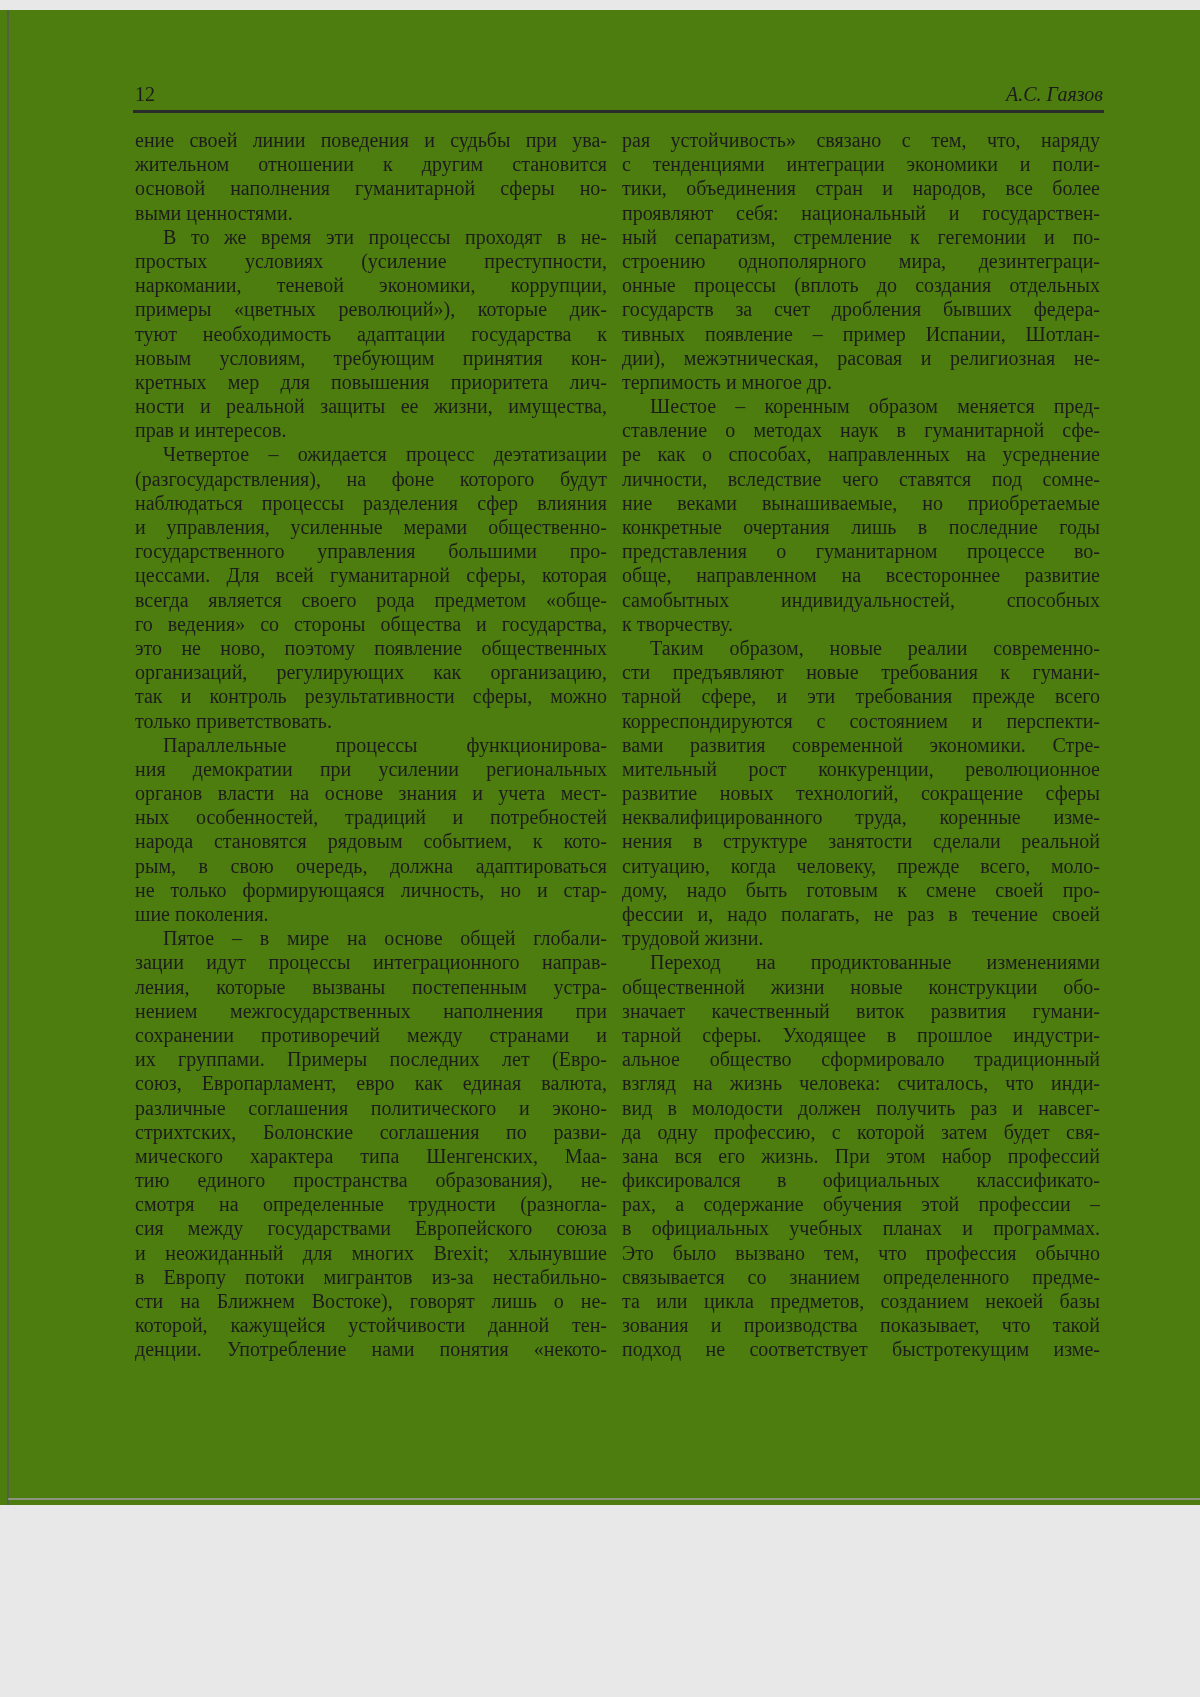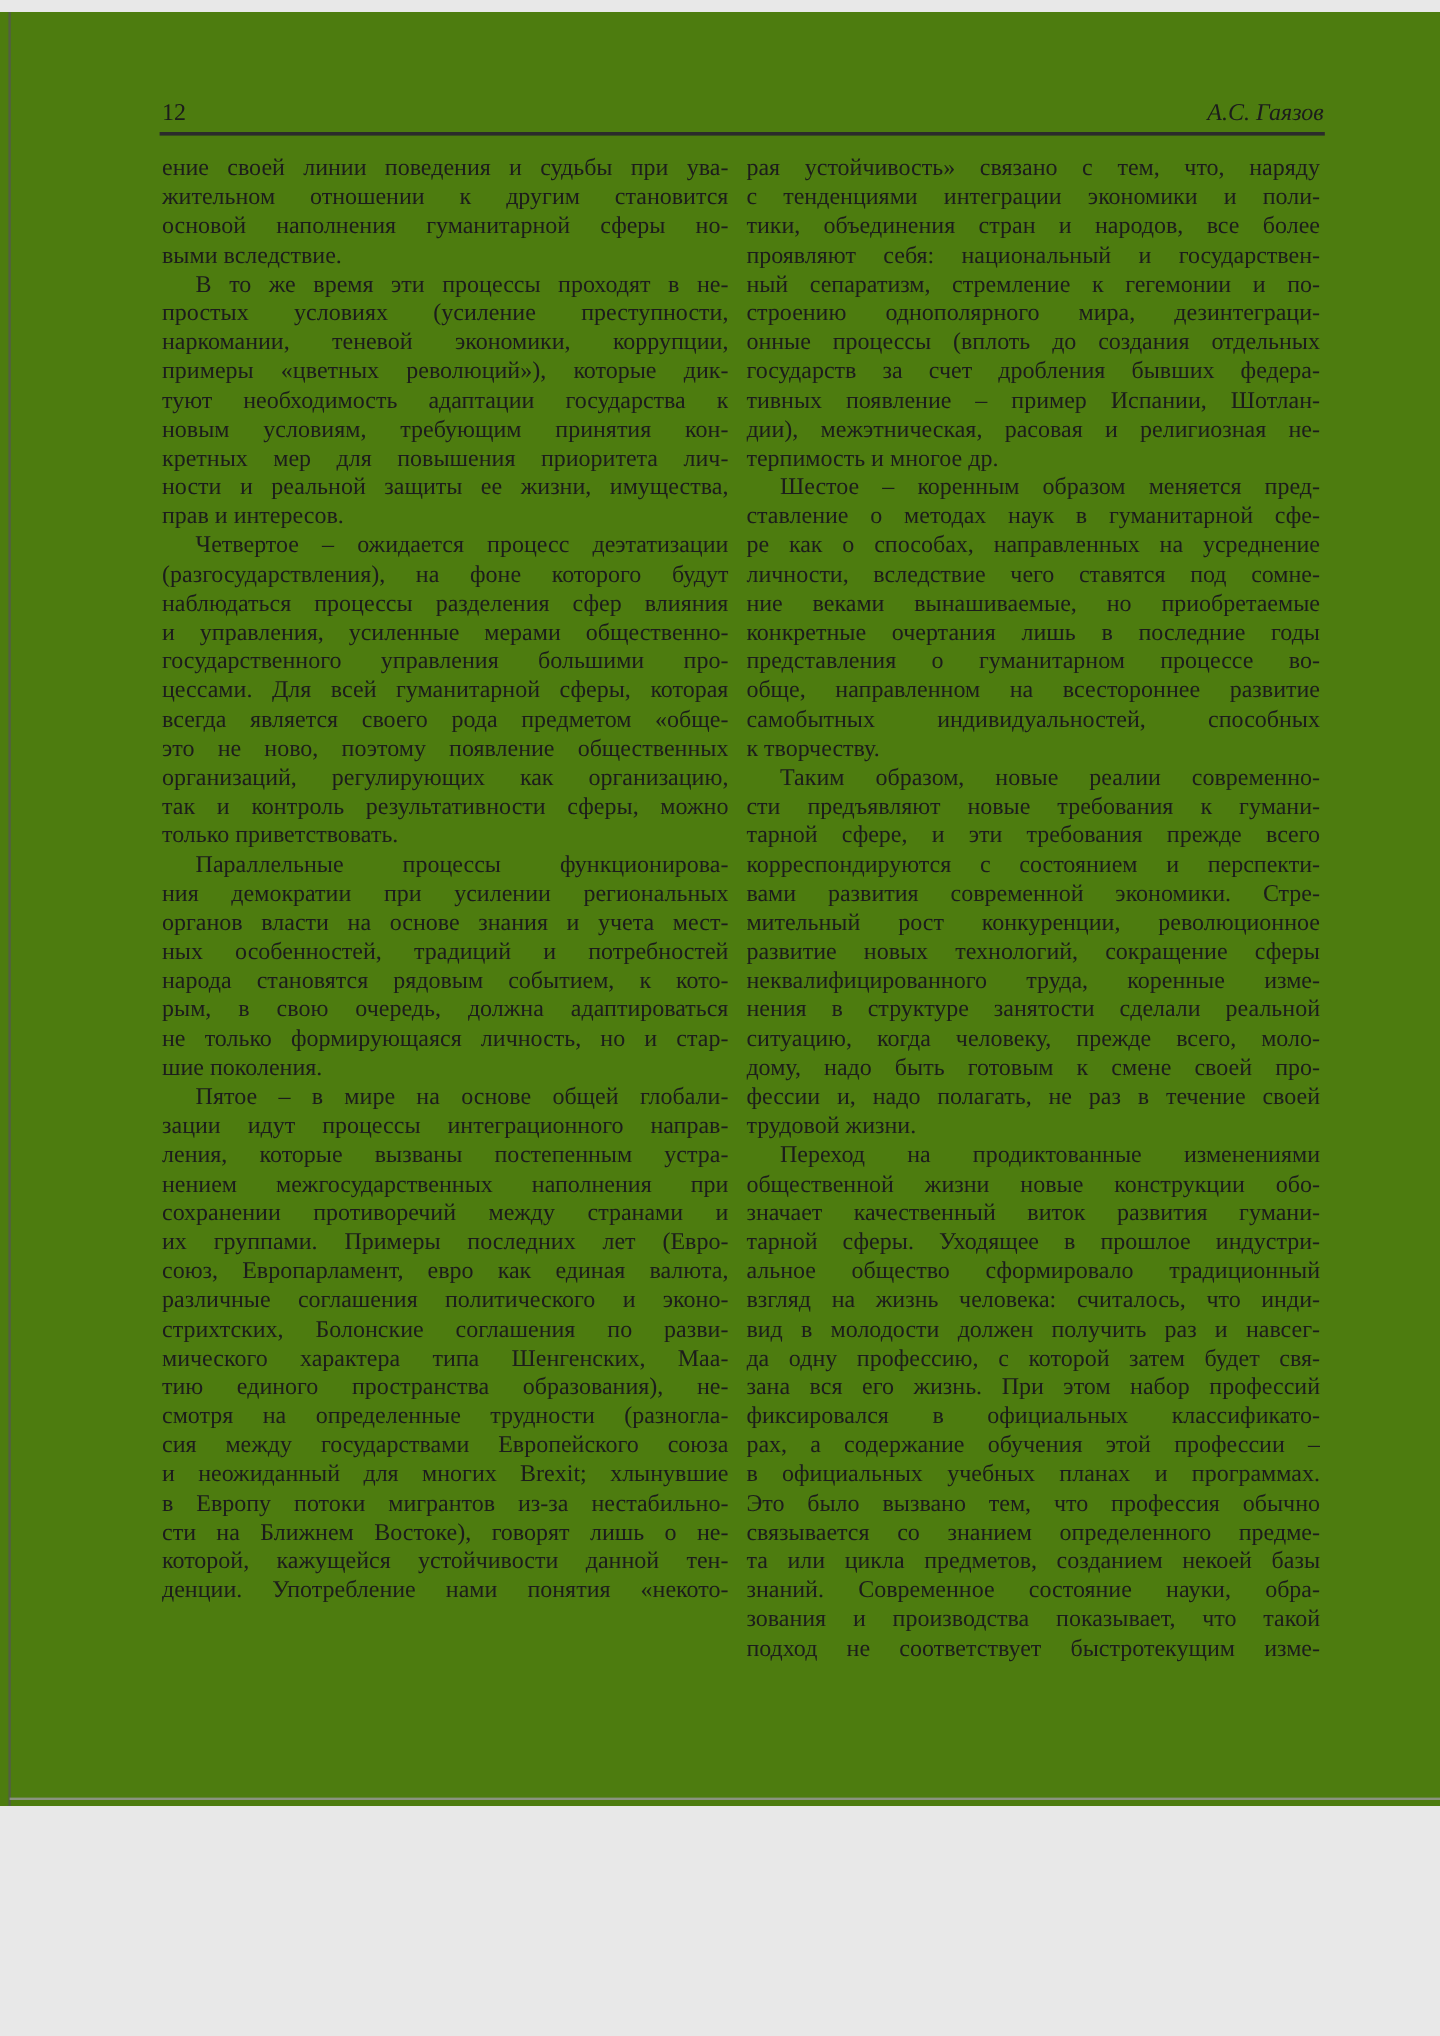--- a/index.html
+++ b/index.html
@@ -65,41 +65,42 @@
     <span class="page-number">12</span>
     <span class="running-head">А.С. Гаязов</span>
   </div>
   <div class="header-rule"></div>
 
   <div class="column column-left" id="col-left">
       <div class="paragraph">
         <div class="line">ение своей линии поведения и судьбы при ува-</div>
         <div class="line">жительном отношении к другим становится</div>
         <div class="line">основой наполнения гуманитарной сферы но-</div>
-        <div class="line line-end">выми вследствие.</div>
+        <div class="line line-end">выми ценностями.</div>
       </div>
       <div class="paragraph">
         <div class="line indent">В то же время эти процессы проходят в не-</div>
         <div class="line">простых условиях (усиление преступности,</div>
         <div class="line">наркомании, теневой экономики, коррупции,</div>
         <div class="line">примеры «цветных революций»), которые дик-</div>
         <div class="line">туют необходимость адаптации государства к</div>
         <div class="line">новым условиям, требующим принятия кон-</div>
         <div class="line">кретных мер для повышения приоритета лич-</div>
         <div class="line">ности и реальной защиты ее жизни, имущества,</div>
         <div class="line line-end">прав и интересов.</div>
       </div>
       <div class="paragraph">
         <div class="line indent">Четвертое – ожидается процесс деэтатизации</div>
         <div class="line">(разгосударствления), на фоне которого будут</div>
         <div class="line">наблюдаться процессы разделения сфер влияния</div>
         <div class="line">и управления, усиленные мерами общественно-</div>
         <div class="line">государственного управления большими про-</div>
         <div class="line">цессами. Для всей гуманитарной сферы, которая</div>
         <div class="line">всегда является своего рода предметом «обще-</div>
+        <div class="line">го ведения» со стороны общества и государства,</div>
         <div class="line">это не ново, поэтому появление общественных</div>
         <div class="line">организаций, регулирующих как организацию,</div>
         <div class="line">так и контроль результативности сферы, можно</div>
         <div class="line line-end">только приветствовать.</div>
       </div>
       <div class="paragraph">
         <div class="line indent">Параллельные процессы функционирова-</div>
         <div class="line">ния демократии при усилении региональных</div>
         <div class="line">органов власти на основе знания и учета мест-</div>
         <div class="line">ных особенностей, традиций и потребностей</div>
@@ -179,21 +180,20 @@
         <div class="line">взгляд на жизнь человека: считалось, что инди-</div>
         <div class="line">вид в молодости должен получить раз и навсег-</div>
         <div class="line">да одну профессию, с которой затем будет свя-</div>
         <div class="line">зана вся его жизнь. При этом набор профессий</div>
         <div class="line">фиксировался в официальных классификато-</div>
         <div class="line">рах, а содержание обучения этой профессии –</div>
         <div class="line">в официальных учебных планах и программах.</div>
         <div class="line">Это было вызвано тем, что профессия обычно</div>
         <div class="line">связывается со знанием определенного предме-</div>
         <div class="line">та или цикла предметов, созданием некоей базы</div>
-        <div class="line">знаний. Современное состояние науки, обра-</div>
         <div class="line">зования и производства показывает, что такой</div>
         <div class="line">подход не соответствует быстротекущим изме-</div>
       </div>
     </div>
 
   <div class="footer-row">
     <span>ПРОБЛЕМЫ ВОСТОКОВЕДЕНИЯ. 2017/1 (75)</span>
   </div>
 </div>
 

